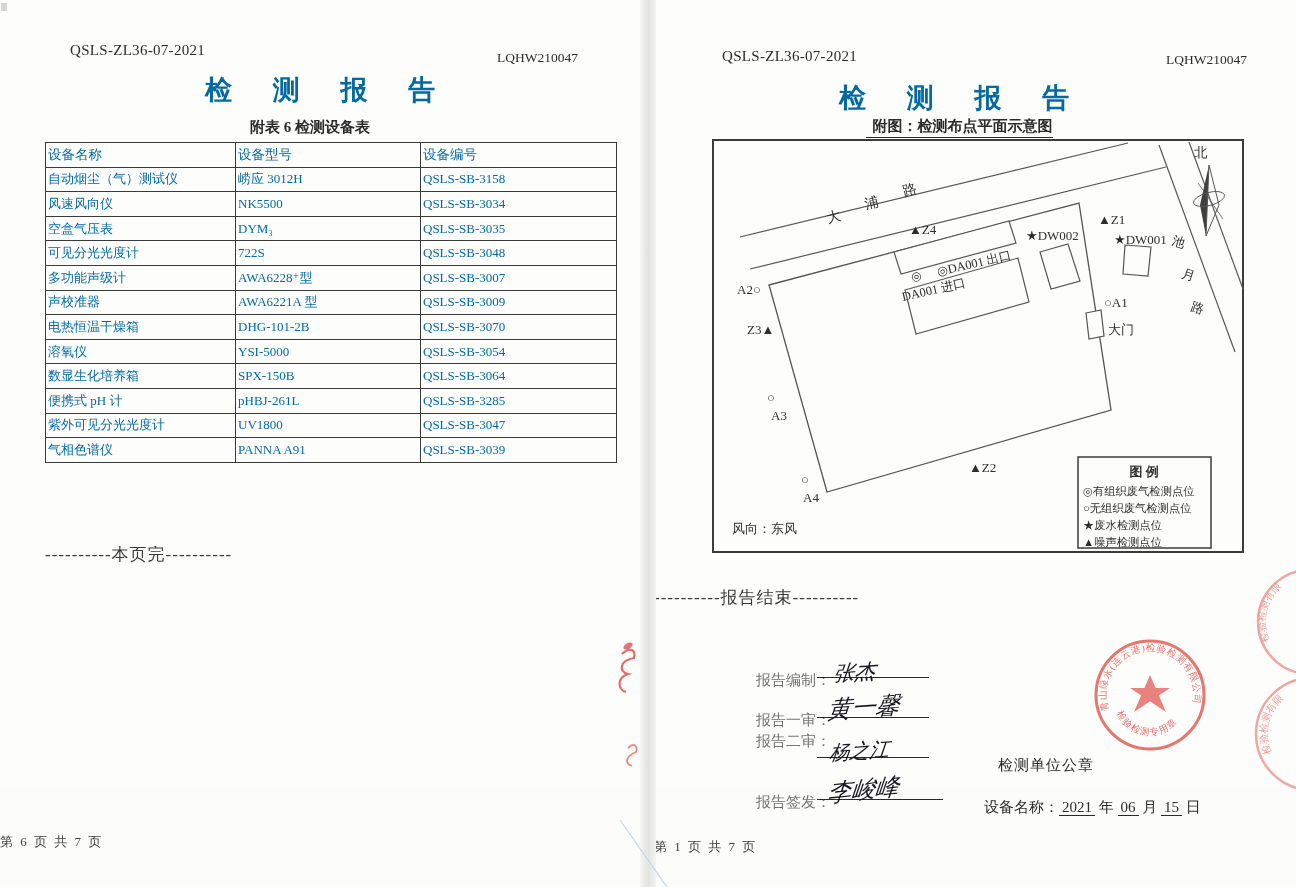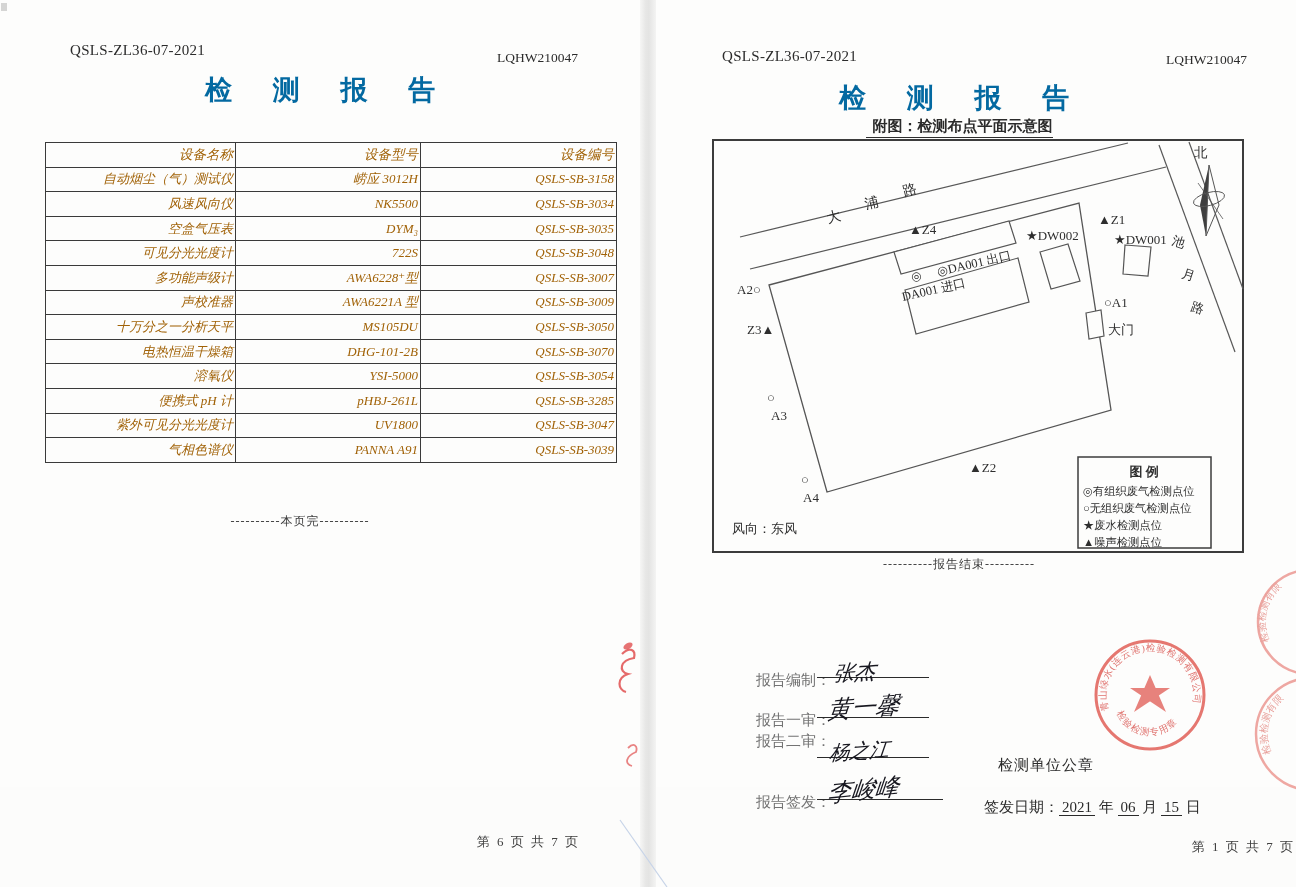--- a/index.html
+++ b/index.html
@@ -22,27 +22,27 @@
   .sub-title{position:absolute;text-align:center;font-size:15px;font-weight:bold;}
   .sub-title span{display:inline-block;padding-left:7px;}
   .underlined{border-bottom:1.5px solid #2e2e2e;padding-bottom:1px;}
   
   table.equip{
     position:absolute;left:45px;top:142px;width:556px;
     border-collapse:collapse;table-layout:fixed;
   }
   table.equip td{
     border:1px solid #3a3a3a;border-left-width:1.2px;border-right-width:1.2px;
-    height:23.6px;text-align:right;vertical-align:middle;
-    font-size:13px;padding:0 2px;color:#a16207;font-style:italic;
+    height:23.6px;text-align:left;vertical-align:middle;
+    font-size:13px;padding:0 2px;color:#0369a1;
   }
   table.equip tr.head td{font-size:13.5px;}
   .col1{width:185px;} .col2{width:180px;} .col3{width:191px;margin-top:29px;}
-  .end-note{position:absolute;text-align:center;font-size:12px;color:#3a3a3a;letter-spacing:1px;}
-  .page-footer{position:absolute;text-align:right;font-size:13px;color:#3f3f3f;letter-spacing:2px;}
+  .end-note{position:absolute;text-align:left;font-size:17px;color:#3a3a3a;letter-spacing:1px;margin-top:30px;}
+  .page-footer{position:absolute;text-align:left;font-size:13px;color:#3f3f3f;letter-spacing:2px;}
   
   svg.diagram{position:absolute;left:58px;top:139px;}
   svg.diagram text{font-family:"Liberation Serif","DejaVu Serif",serif;fill:#2e2e2e;}
   
   .sig-label{position:absolute;font-size:15px;color:#737373;}
   .sig-line{position:absolute;width:112px;border-bottom:1.6px solid #2a2a2a;height:24px;}
   .sig-name{
     position:absolute;font-size:21px;color:#17171f;
     font-style:italic;white-space:nowrap;
     transform:rotate(-4deg) skewX(-10deg);transform-origin:left bottom;
@@ -53,20 +53,21 @@
   .artifact{position:absolute;}
   .speck{position:absolute;background:#8a8a8a;opacity:.35;}
 </style>
 </head>
 <body>
 
 <div class="page" id="page-left">
   <div class="doc-code" style="left:70px;top:42px;">QSLS-ZL36-07-2021</div>
   <div class="report-no" style="left:497px;top:50px;">LQHW210047</div>
   <div class="main-title" style="left:0;width:640px;top:72px;">检 测 报 告</div>
+  <div class="sub-title" style="left:0;width:620px;top:118px;">附表 6 检测设备表</div>
 
   <table class="equip">
     <tbody>
         <tr class="head">
       <td class="col1">设备名称</td>
       <td class="col2">设备型号</td>
       <td class="col3">设备编号</td>
     </tr>
     <tr>
           <td>自动烟尘（气）测试仪</td>
@@ -92,33 +93,33 @@
           <td>多功能声级计</td>
           <td>AWA6228⁺型</td>
           <td>QSLS-SB-3007</td>
         </tr>
     <tr>
           <td>声校准器</td>
           <td>AWA6221A 型</td>
           <td>QSLS-SB-3009</td>
         </tr>
     <tr>
-          <td>十万分之一分析天平</td>
-          <td>MS105DU</td>
-          <td>QSLS-SB-3050</td>
-        </tr>
-    <tr>
           <td>电热恒温干燥箱</td>
           <td>DHG-101-2B</td>
           <td>QSLS-SB-3070</td>
         </tr>
     <tr>
           <td>溶氧仪</td>
           <td>YSI-5000</td>
           <td>QSLS-SB-3054</td>
+        </tr>
+    <tr>
+          <td>数显生化培养箱</td>
+          <td>SPX-150B</td>
+          <td>QSLS-SB-3064</td>
         </tr>
     <tr>
           <td>便携式 pH 计</td>
           <td>pHBJ-261L</td>
           <td>QSLS-SB-3285</td>
         </tr>
     <tr>
           <td>紫外可见分光光度计</td>
           <td>UV1800</td>
           <td>QSLS-SB-3047</td>
@@ -221,21 +222,21 @@
   <div class="sig-line" style="left:163px;top:733px;"></div>
   <div class="sig-name" style="left:174px;top:740px;font-size:20px;">杨之江</div>
 
   <div class="sig-label" style="left:102px;top:793px;">报告签发：</div>
   <div class="sig-line" style="left:163px;top:775px;width:126px;"></div>
   <div class="sig-name" style="left:172px;top:778px;font-size:24px;transform:rotate(-6deg) skewX(-12deg);">李峻峰</div>
 
   <div class="seal-caption" style="left:344px;top:712px;margin-top:44px;">检测单位公章</div>
 
   <div class="issue-date" style="left:330px;top:798px;">
-    <span>签发日期：</span><span class="num">2021</span> <span>年</span> <span class="num">06</span> <span>月</span> <span class="num">15</span> <span>日</span>
+    <span>设备名称：</span><span class="num">2021</span> <span>年</span> <span class="num">06</span> <span>月</span> <span class="num">15</span> <span>日</span>
   </div>
 
   <svg class="artifact" style="left:436px;top:633px;" width="120" height="126" viewBox="0 0 120 126">
     <g opacity="0.82">
       <circle cx="60" cy="62" r="54" fill="none" stroke="#e05a52" stroke-width="3"></circle>
       <path d="M 44 79 L 60 42 L 76 79 L 40 55 L 80 55 Z" fill="#df564f" fill-rule="nonzero" opacity="0.9"></path>
       <path id="sealArcTop" d="M 18.7 77 A 44 44 0 1 1 101.3 77" fill="none"></path>
       <text font-size="9.5" fill="#d9534e" letter-spacing="0.8"><textPath href="#sealArcTop">青山绿水(连云港)检验检测有限公司</textPath></text>
       <path id="sealArcBottom" d="M 26.8 80 A 36 36 0 0 0 93.2 80" fill="none"></path>
       <text font-size="9.5" fill="#d9534e" letter-spacing="1"><textPath href="#sealArcBottom">检验检测专用章</textPath></text>

